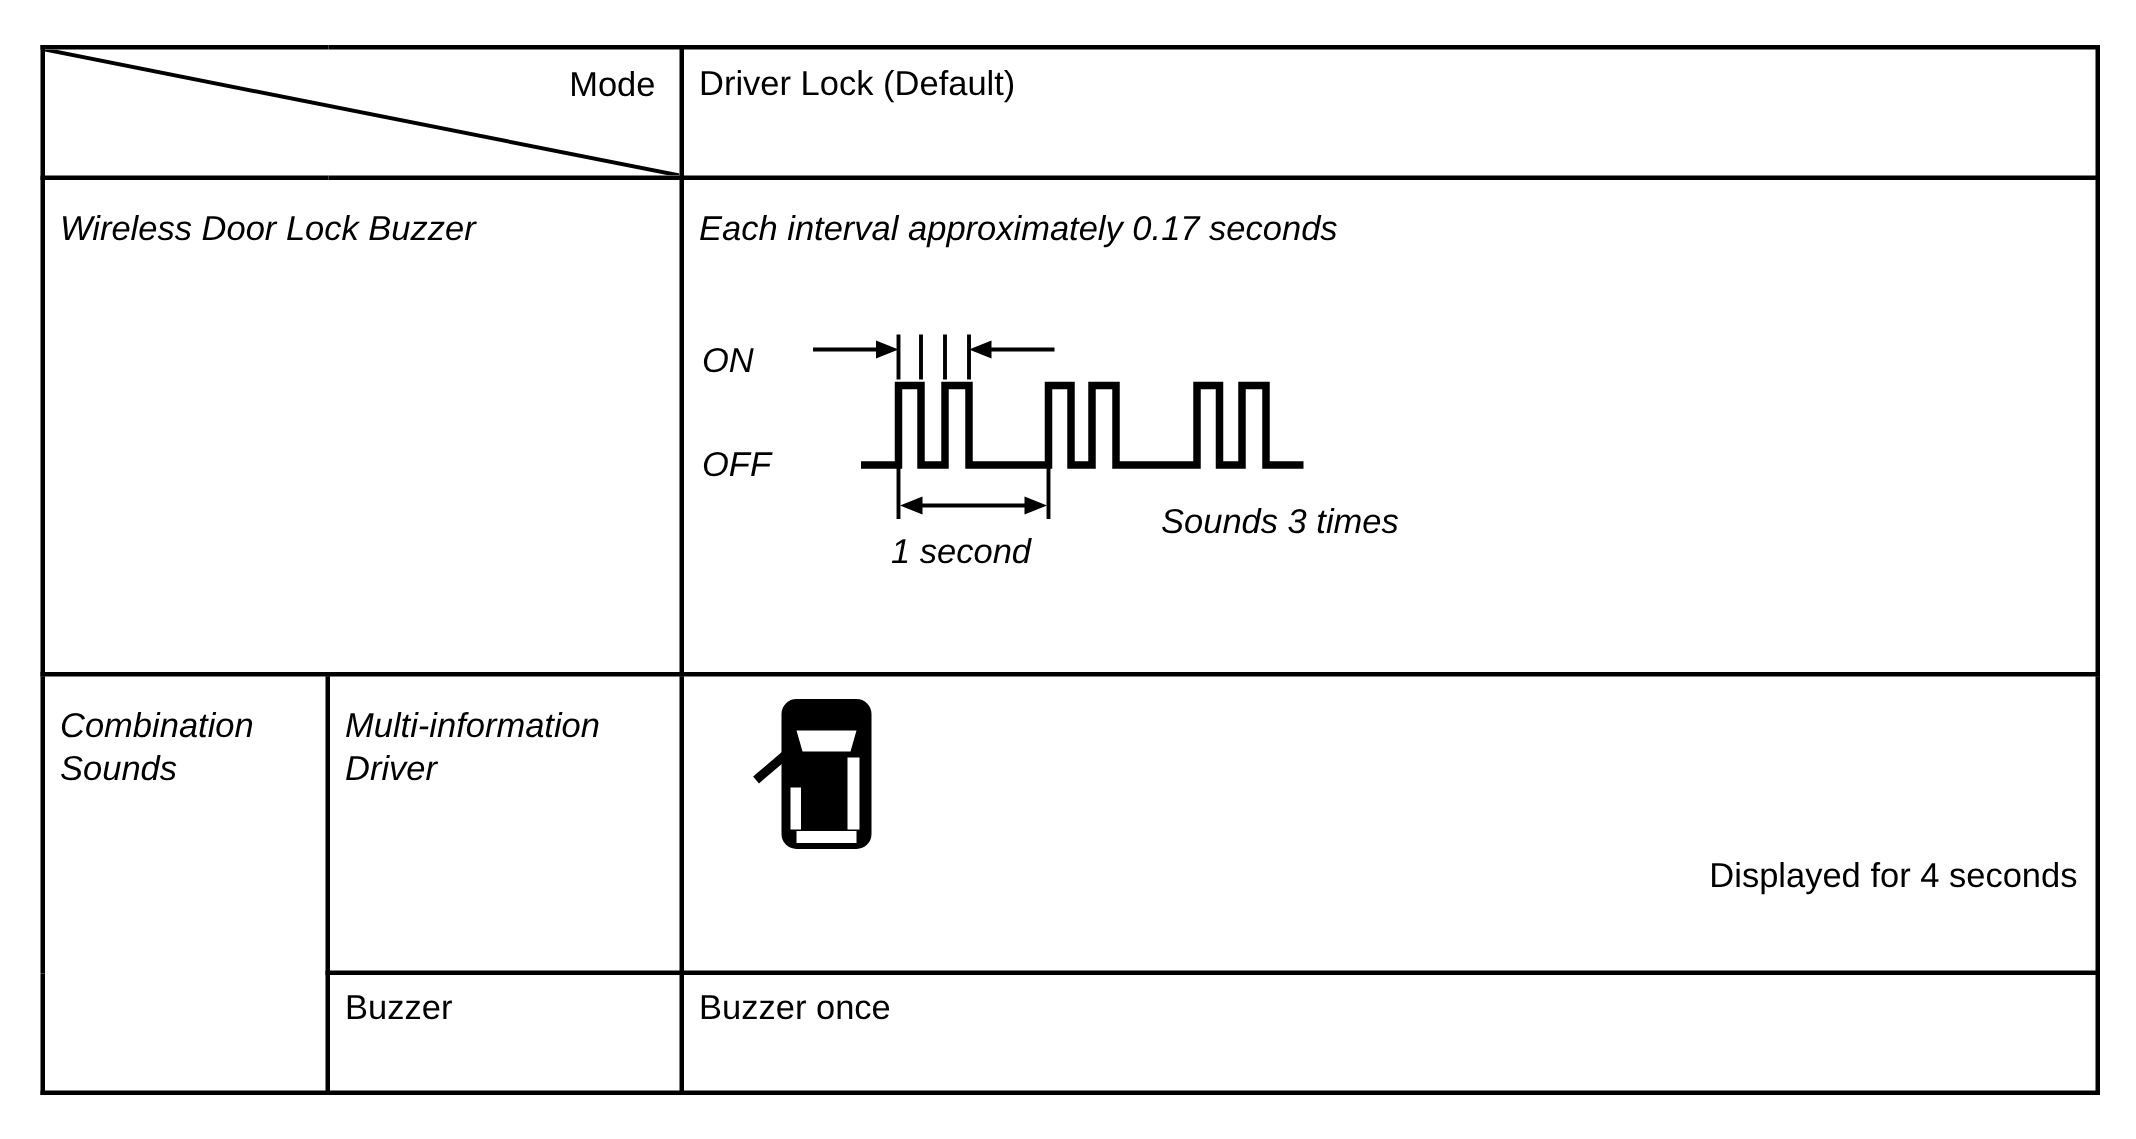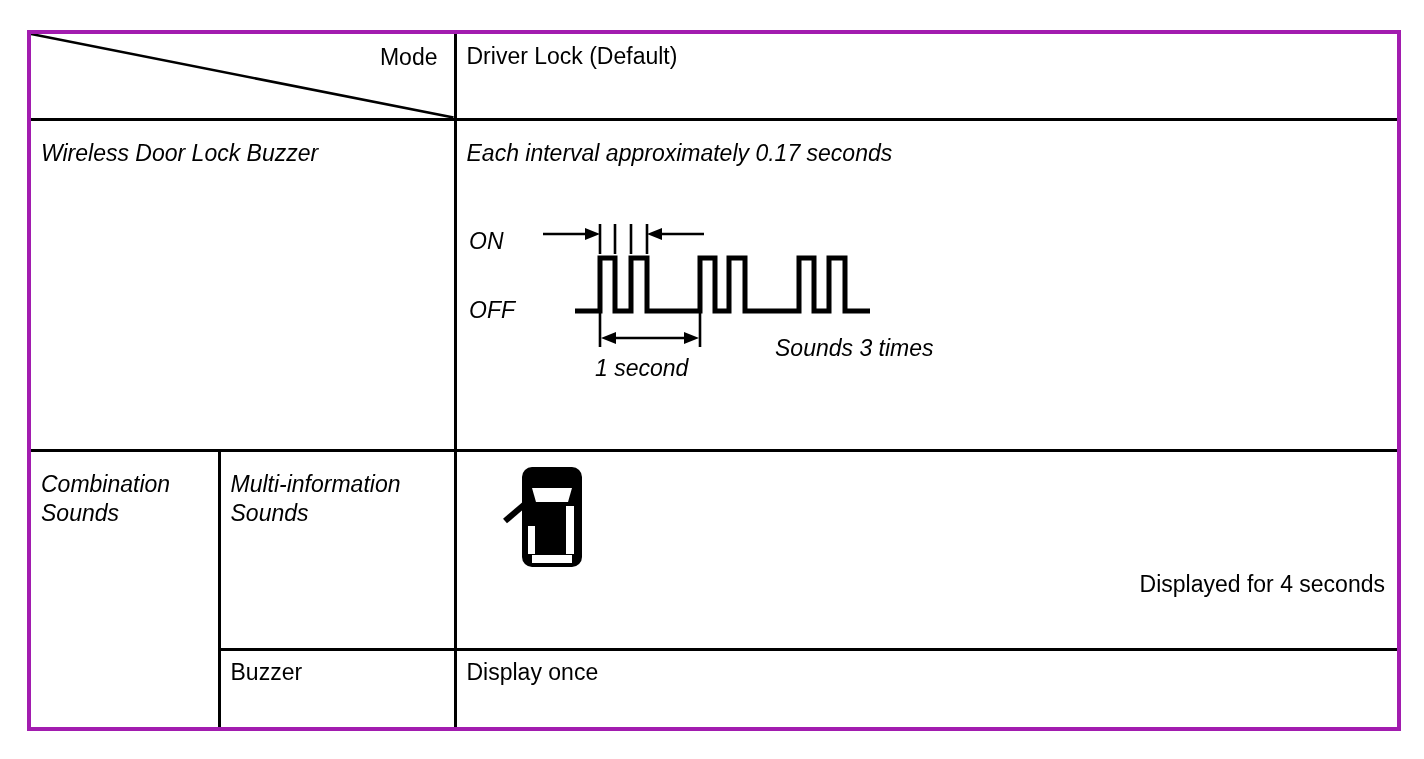--- a/index.html
+++ b/index.html
@@ -3,21 +3,21 @@
 <meta charset="utf-8">
 <style>
   * { margin:0; padding:0; box-sizing:border-box; }
   html,body { width:1424px; height:759px; background:#ffffff; overflow:hidden;
     font-family:"Liberation Sans", sans-serif; color:#000; }
   .page { position:relative; width:1424px; height:759px; background:#fff; }
 
   table.mode-table {
     position:absolute; left:27px; top:30px;
     width:1370px; border-collapse:collapse; table-layout:fixed;
-    border:4px solid #a21caf;
+    border:1px solid #a21caf;
   }
   td {
     border:3px solid #000;
     vertical-align:top;
     font-size:23px; line-height:29px;
     padding:8px 12px 8px 10px;
     overflow:hidden;
   }
   tr.r-header  { height:87px; }
   tr.r-wireless{ height:331px; }
@@ -100,38 +100,38 @@
           <text class="svg-label" x="308" y="140">Sounds 3 times</text>
         </svg>
       </td>
     </tr>
 
     <tr class="r-multi">
       <td rowspan="2" class="pad-deep">
         <span>Combination Sounds</span>
       </td>
       <td class="pad-deep">
-        <span>Multi-information Sounds</span>
+        <span>Multi-information Driver</span>
       </td>
       <td style="padding-top:12px;">
         <svg class="car-icon" width="82" height="104" viewBox="0 0 82 104">
           <rect x="19" y="3" width="60" height="100" rx="10" fill="#000"></rect>
           <polygon points="29,24 69,24 65,38 33,38" fill="#fff"></polygon>
           <rect x="25" y="62" width="7" height="28" fill="#fff"></rect>
           <rect x="63" y="42" width="8" height="48" fill="#fff"></rect>
           <rect x="29" y="91" width="40" height="8" fill="#fff"></rect>
           <line x1="29" y1="34" x2="2" y2="57" stroke="#000" stroke-width="6"></line>
         </svg>
         <div class="mid-value-text">Displayed for 4 seconds</div>
       </td>
     </tr>
 
     <tr class="r-buzzer">
       <td class="pad-last">
         <span>Buzzer</span>
       </td>
       <td class="pad-last">
-        <span>Display once</span>
+        <span>Buzzer once</span>
       </td>
     </tr>
   </tbody>
     </table>
 </div>
 
 </body></html>

